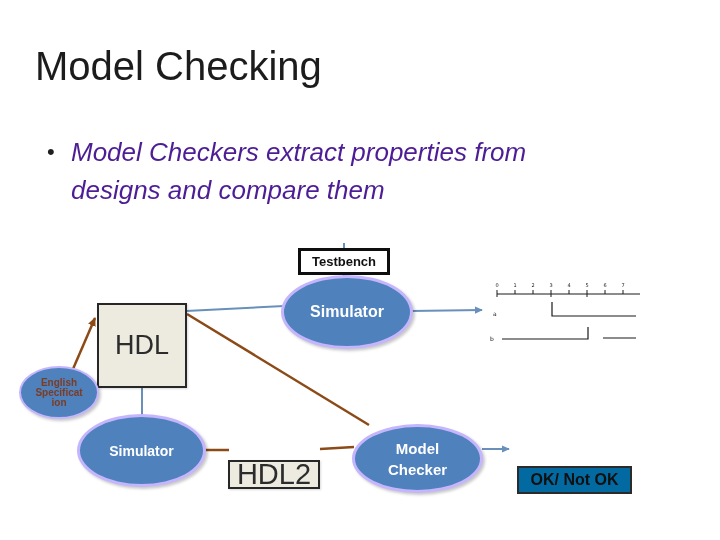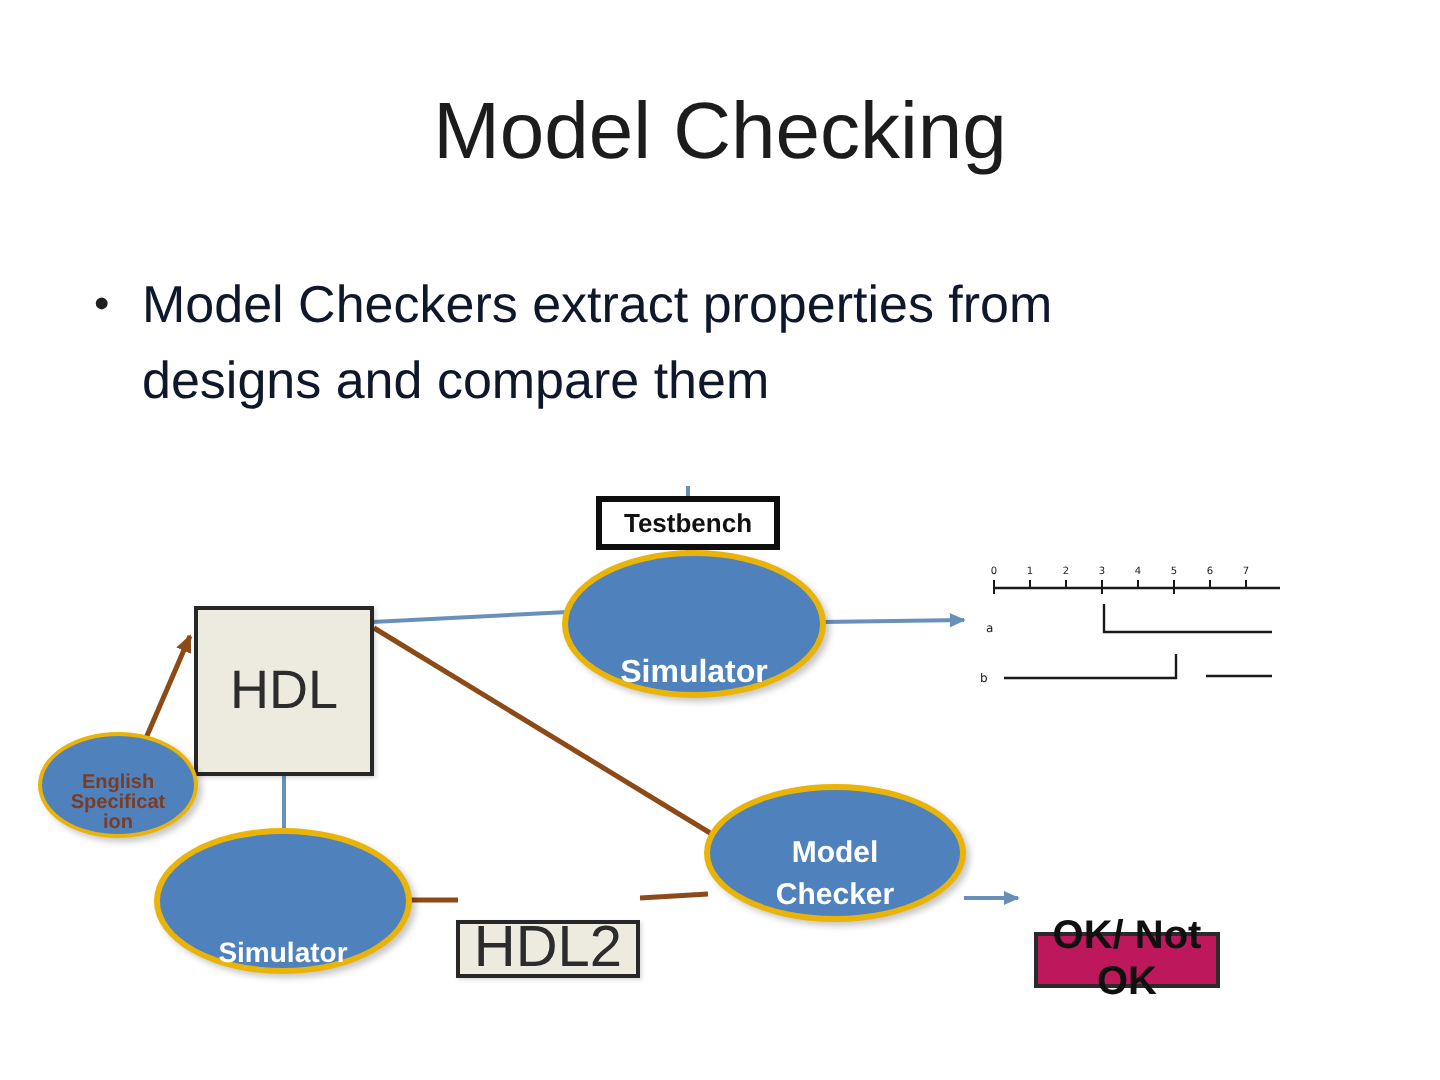--- a/index.html
+++ b/index.html
@@ -3,63 +3,63 @@
 <meta charset="utf-8">
 <style>
   html,body { margin:0; padding:0; background:#ffffff; }
   .slide {
     position:relative; width:720px; height:540px; background:#ffffff;
     font-family:"Liberation Sans", sans-serif; overflow:hidden;
   }
   .abs { position:absolute; box-sizing:border-box; }
 
   .title {
-    left:0; right:0; top:42px; text-align:center;
-    font-size:40px; line-height:48px; color:#1c1c1c; letter-spacing:0px;
+    left:0; right:0; top:42px; text-align:left;
+    font-size:40px; line-height:48px; color:#1c1c1c; letter-spacing:0px;padding-left:35px;
   }
   .bullet-row { left:47px; top:133px; width:520px; display:flex; }
   .bullet-marker { font-size:22px; color:#1f1f1f; width:24px; line-height:38px; }
-  .bullet-text { font-size:26px; line-height:38px; color:#0f172a; width:496px; }
+  .bullet-text { font-size:26px; line-height:38px; color:#4c1d95; width:496px;font-style:italic; }
 
   .node-box {
     display:flex; align-items:center; justify-content:center; text-align:center;margin-top:33px;
   }
   .testbench {
     left:298px; top:215px; width:92px; height:27px;
     background:#ffffff; border:3px solid #0e0e0e;
     font-size:13px; font-weight:600; color:#111111;
   }
   .beige-box {
     background:#edebe0; border:2px solid #272727; color:#2c2c2c;
     box-shadow:1px 1px 2px rgba(0,0,0,0.15);
   }
   .hdl-code {
     left:97px; top:270px; width:90px; height:85px;
     font-size:27px; line-height:33px; flex-direction:column;
   }
   .hdl2 { left:228px; top:427px; width:92px; height:29px; font-size:29px; }
   .result-box {
-    left:517px; top:433px; width:93px; height:28px;
-    background:#be185d; border:2px solid #2b2b2b;
-    font-size:20px; font-weight:600; color:#101010;
+    left:517px; top:433px; width:115px; height:28px;
+    background:#0369a1; border:2px solid #2b2b2b;
+    font-size:16px; font-weight:600; color:#101010;
   }
 
   .ellipse {
-    border-radius:50%; background:#4f81bd; border:3px solid #eab308;
-    display:flex; flex-direction:column; align-items:center; justify-content:flex-end;
+    border-radius:50%; background:#4f81bd; border:3px solid #c4b5fd;
+    display:flex; flex-direction:column; align-items:center; justify-content:center;
     color:#ffffff; text-align:center;
     box-shadow:2px 2px 3px rgba(0,0,0,0.22);
   }
   .simulator { left:281px; top:275px; width:132px; height:74px; font-size:16px; font-weight:600; }
   .english-spec {
     left:19px; top:366px; width:80px; height:53px; border-width:2px;
     font-size:10px; line-height:10px; font-weight:700; color:#7c3c22;
   }
   .synthesis { left:77px; top:414px; width:129px; height:73px; font-size:14px; font-weight:700; }
-  .model-checker { left:352px; top:392px; width:131px; height:69px; font-size:15px; line-height:21px; font-weight:700; }
+  .model-checker { left:352px; top:424px; width:131px; height:69px; font-size:15px; line-height:21px; font-weight:700; }
 
   .connectors { left:0; top:0; pointer-events:none; }
   .wf-text { font-family:"DejaVu Sans", sans-serif; fill:#1a1a1a; }
 </style>
 </head>
 <body>
 
 <div class="slide">
 
   <svg class="abs connectors" width="720" height="540" viewBox="0 0 720 540">

